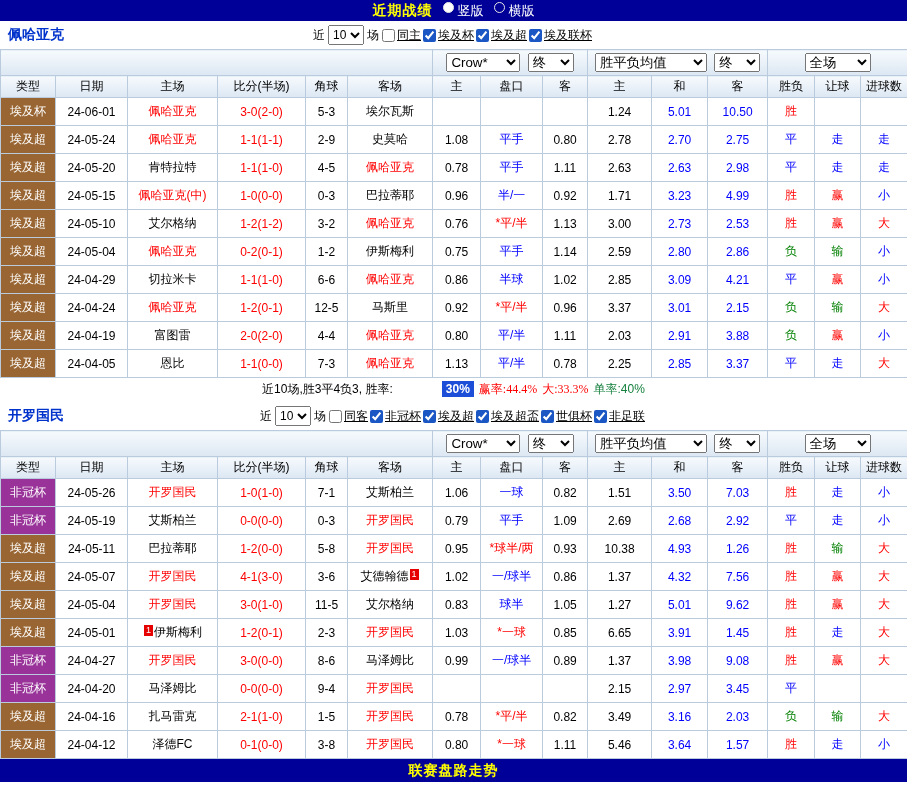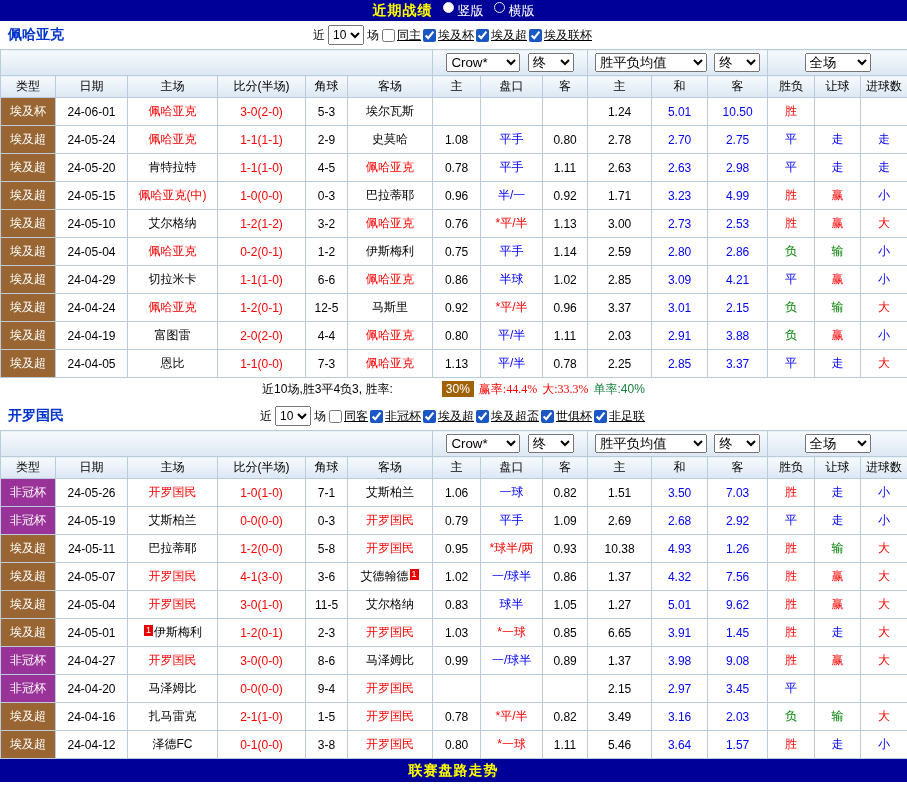--- a/index.html
+++ b/index.html
@@ -37,21 +37,21 @@
   .res-w{color:#ff0000;}
   .res-d{color:#0000ff;}
   .res-l{color:#008000;}
   .mark{display:inline-block;background:#e60000;color:#fff;font-size:9px;line-height:11px;padding:0 2px;margin:0 1px;vertical-align:3px;}
   .sel-company{width:74px;}
   .sel-final{width:46px;margin-left:4px;}
   .sel-avg{width:112px;}
   .sel-scope{width:66px;}
   
   .summary{height:22px;display:flex;align-items:center;justify-content:center;gap:5px;font-size:12px;background:#fff;}
-  .summary .badge{background:#a16207;color:#fff;font-weight:normal;padding:1px 4px;margin-left:44px;}
+  .summary .badge{background:#1d4ed8;color:#fff;font-weight:bold;padding:1px 4px;margin-left:44px;}
   .summary .red{color:#ff0000;font-family:Liberation Serif, serif;}
   .summary .blu{color:#15803d;}
   .sec2{margin-top:2px;}
 </style>
 </head>
 <body>
 
 <div class="navbar">
   <span class="bar-title">近期战绩</span>
   <label class="radio-opt">

